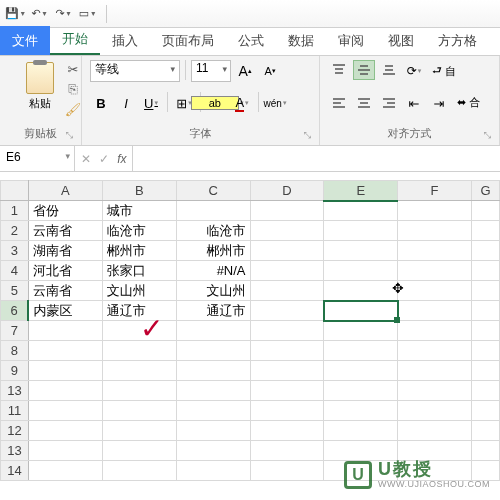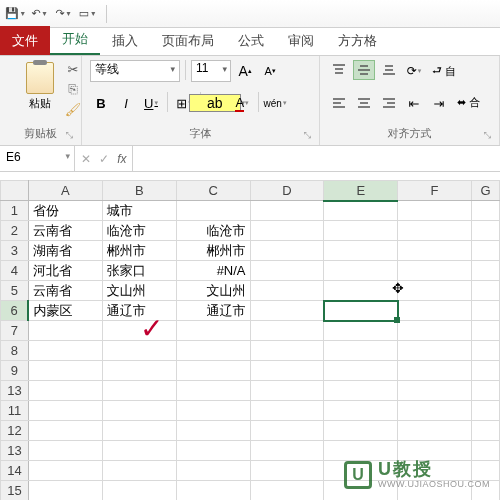--- a/index.html
+++ b/index.html
@@ -7,42 +7,42 @@
 
 
 .qat { height: 28px; background: linear-gradient(#fff,#f5f5f5); border-bottom: 1px solid #d0d0d0; display: flex; align-items: center; padding: 0 6px; gap: 6px; }
 .qat .ico { width: 18px; height: 18px; display: flex; align-items: center; justify-content: center; color: #444; font-size: 11px; }
 .qat .sep { width: 1px; height: 18px; background: #ccc; margin: 0 4px; }
 .qat .dd::after { content: "▾"; font-size: 8px; margin-left: 2px; color: #666; }
 
 
 .tabs { height: 28px; background: #fff; display: flex; align-items: flex-end; border-bottom: 1px solid #d0d0d0; }
 .tab { padding: 6px 12px 5px; font-size: 13px; color: #444; cursor: pointer; }
-.tab.file { background: #b91c1c; color: #fff; }
+.tab.file { background: #3b82f6; color: #fff; }
 .tab.active { color: #217346; border-bottom: 2px solid #217346; }
 
 
 .ribbon { height: 90px; background: #f3f3f3; border-bottom: 1px solid #d0d0d0; display: flex; }
 .group { border-right: 1px solid #d9d9d9; padding: 4px 8px 2px; display: flex; flex-direction: column; justify-content: space-between; }
 .group-label { text-align: center; font-size: 11px; color: #666; padding: 2px 0; position: relative; }
 .group-label .launcher { position: absolute; right: 0; bottom: 2px; font-size: 9px; color: #888; cursor: pointer; }
 .row { display: flex; align-items: flex-start; gap: 3px; }
 .bigbtn { display: flex; flex-direction: column; align-items: center; gap: 2px; padding: 2px; margin-left: 16px; }
 .paste-ico { width: 28px; height: 32px; background: linear-gradient(#fff8dc,#f5deb3); border: 1px solid #c0a050; border-radius: 2px; position: relative; }
 .paste-ico::before { content: ""; position: absolute; top: -3px; left: 6px; width: 14px; height: 5px; background: #888; border-radius: 2px; }
 .smallbtn { width: 20px; height: 18px; display: flex; align-items: center; justify-content: center; font-size: 12px; color: #444; cursor: pointer; }
 .font-sel { height: 22px; border: 1px solid #c0c0c0; background: #fff; font-size: 12px; padding: 0 18px 0 4px; min-width: 90px; position: relative; }
 .font-sel::after { content: "▾"; position: absolute; right: 4px; top: 3px; font-size: 9px; color: #666; }
 .size-sel { height: 22px; border: 1px solid #c0c0c0; background: #fff; font-size: 12px; padding: 0 14px 0 4px; width: 40px; position: relative; }
 .size-sel::after { content: "▾"; position: absolute; right: 3px; top: 3px; font-size: 9px; color: #666; }
 .sep2 { width: 1px; height: 20px; background: #d0d0d0; margin: 0 2px; }
 .fmt { width: 22px; height: 22px; display: flex; align-items: center; justify-content: center; font-size: 13px; cursor: pointer; }
 .fmt.dd::after { content: "▾"; font-size: 7px; margin-left: 1px; color: #888; }
 .underline-a { border-bottom: 2px solid #c00; font-size: 13px; }
-.highlight-a { font-size: 14px; border: 1px solid #888; padding: 0 17px; }
+.highlight-a { font-size: 11px; border: 1px solid #888; padding: 0 17px; }
 .align-btn { width: 22px; height: 20px; display: flex; align-items: center; justify-content: center; cursor: pointer; }
 .align-btn svg { width: 14px; height: 12px; }
 .align-btn.active { background: #c8e0c8; border: 1px solid #8bbf8b; }
 .wrap-btn { display: flex; align-items: center; font-size: 11px; padding: 2px 4px; gap: 3px; cursor: pointer; }
 .scissors { color: #555; font-size: 13px; }
 .copy-ico { font-size: 12px; color: #666; }
 .brush-ico { font-size: 13px; color: #d4a040; }
 
 
 .fbar { height: 26px; border-bottom: 1px solid #d0d0d0; display: flex; align-items: stretch; }
@@ -91,21 +91,23 @@
   <span class="ico dd">▭</span>
   <span class="sep"></span>
 </div>
 
 <div class="tabs">
   <div class="tab file">文件</div>
 <div class="tab active">开始</div>
     <div class="tab">插入</div>
     <div class="tab">页面布局</div>
     <div class="tab">公式</div>
+    <div class="tab">数据</div>
     <div class="tab">审阅</div>
+    <div class="tab">视图</div>
     <div class="tab">方方格</div>
   </div>
 
 <div class="ribbon">
   <div class="group" style="width:82px">
     <div class="row" style="align-items:flex-start">
       <div class="bigbtn">
         <div class="paste-ico"></div>
         <span style="font-size:11px">粘贴</span>
       </div>
@@ -364,30 +366,20 @@
         <tr>
           <th class="rowh">14</th>
           <td class="cell colA"></td>
           <td class="cell colB"></td>
           <td class="cell colC"></td>
           <td class="cell colD"></td>
           <td class="cell colE"></td>
           <td class="cell colF"></td>
           <td class="cell colG"></td>
         </tr>
-        <tr>
-          <th class="rowh">15</th>
-          <td class="cell colA"></td>
-          <td class="cell colB"></td>
-          <td class="cell colC"></td>
-          <td class="cell colD"></td>
-          <td class="cell colE"></td>
-          <td class="cell colF"></td>
-          <td class="cell colG"></td>
-        </tr>
       </tbody>
   </table>
   <div class="checkmark">✓</div>
   <div class="move-cursor" style="left:392px;top:100px">✥</div>
 </div>
 
 <div class="wm">
   <div class="wm-ico">U</div>
   <div class="wm-txt">
     <span class="l1">U教授</span>

